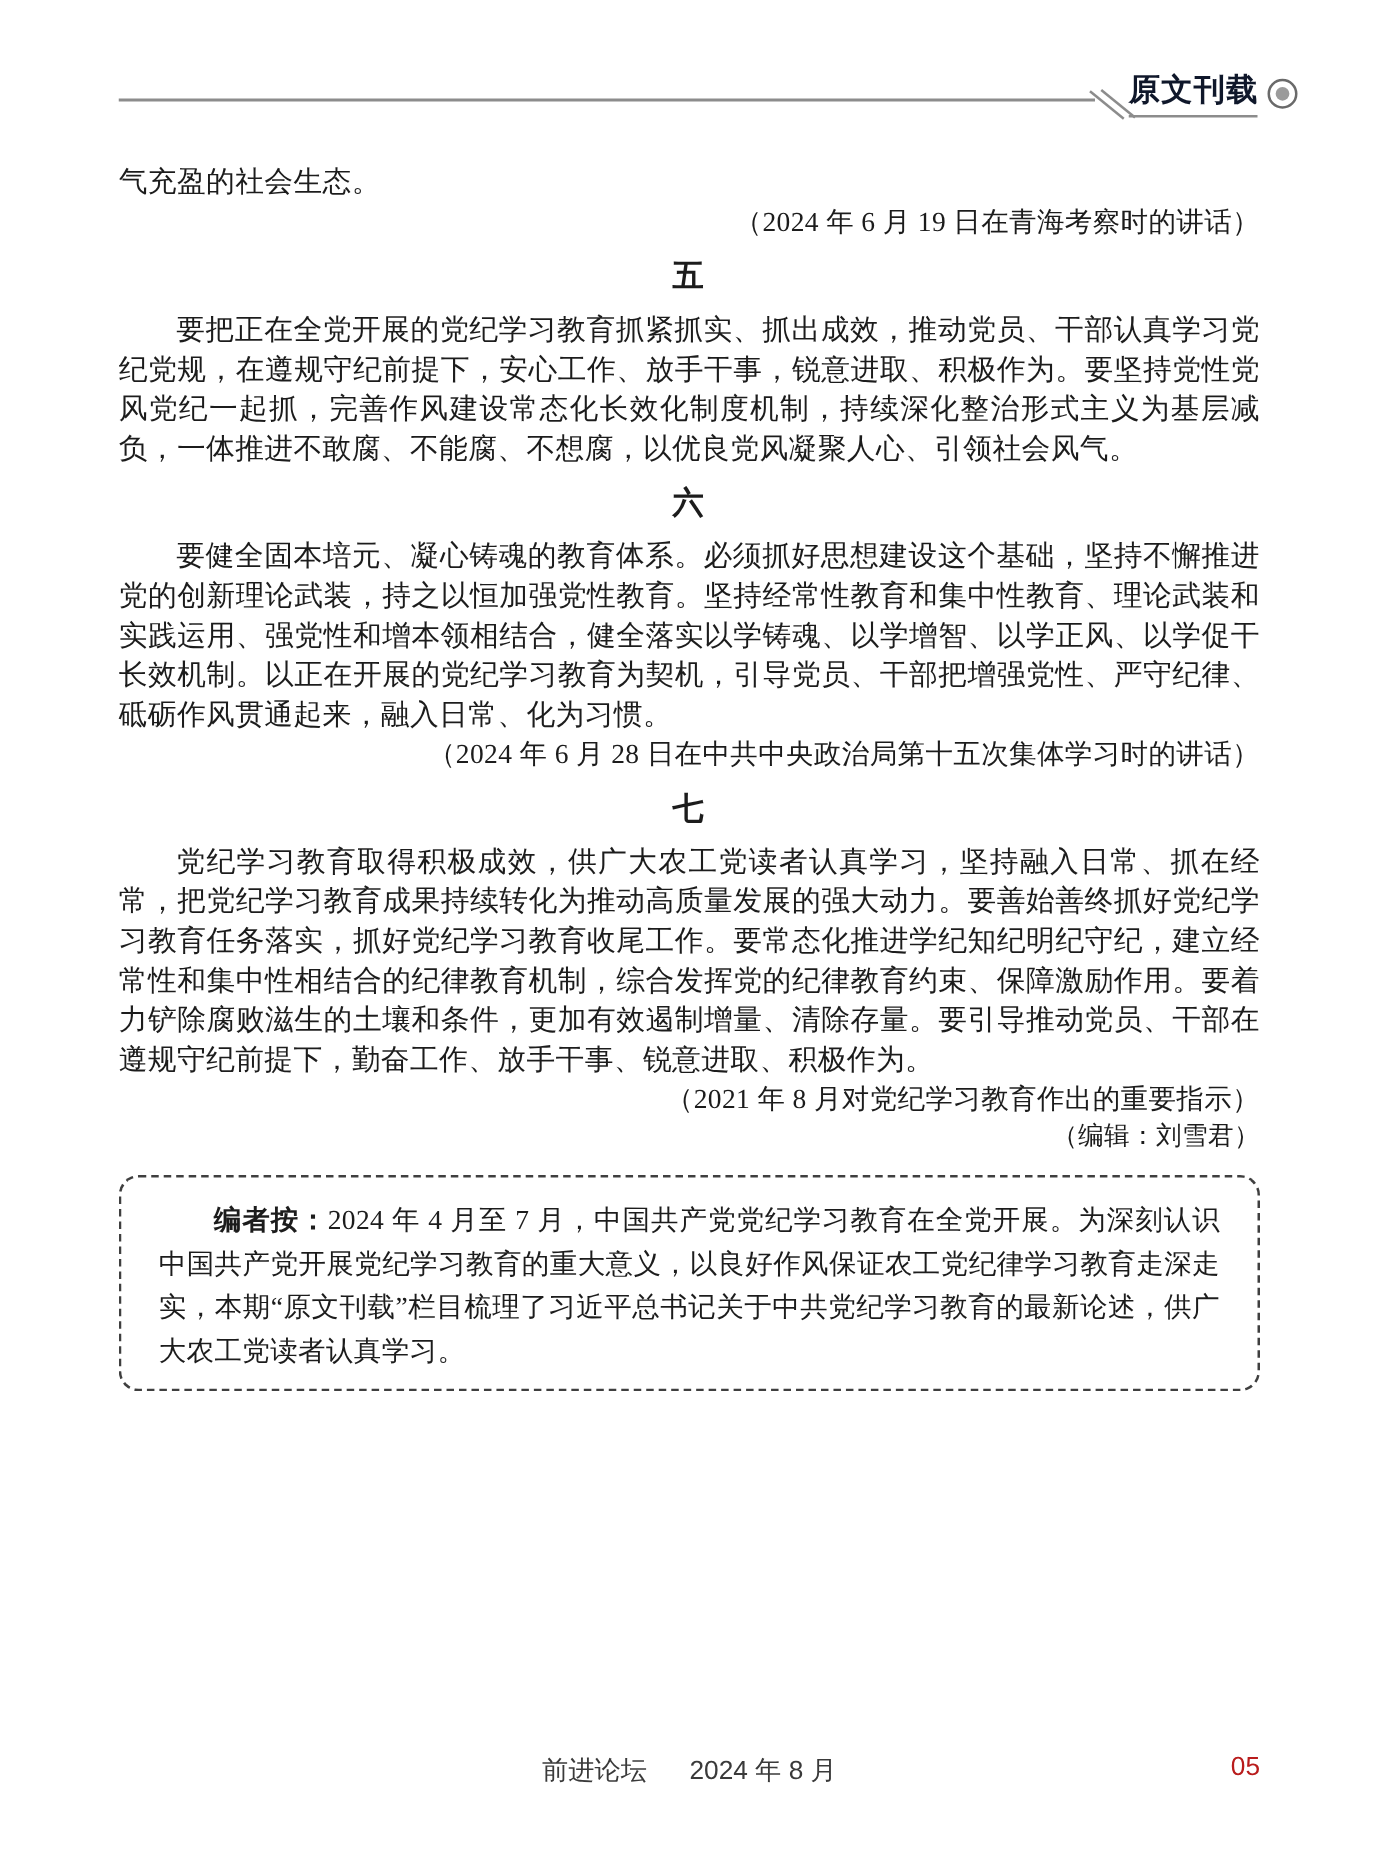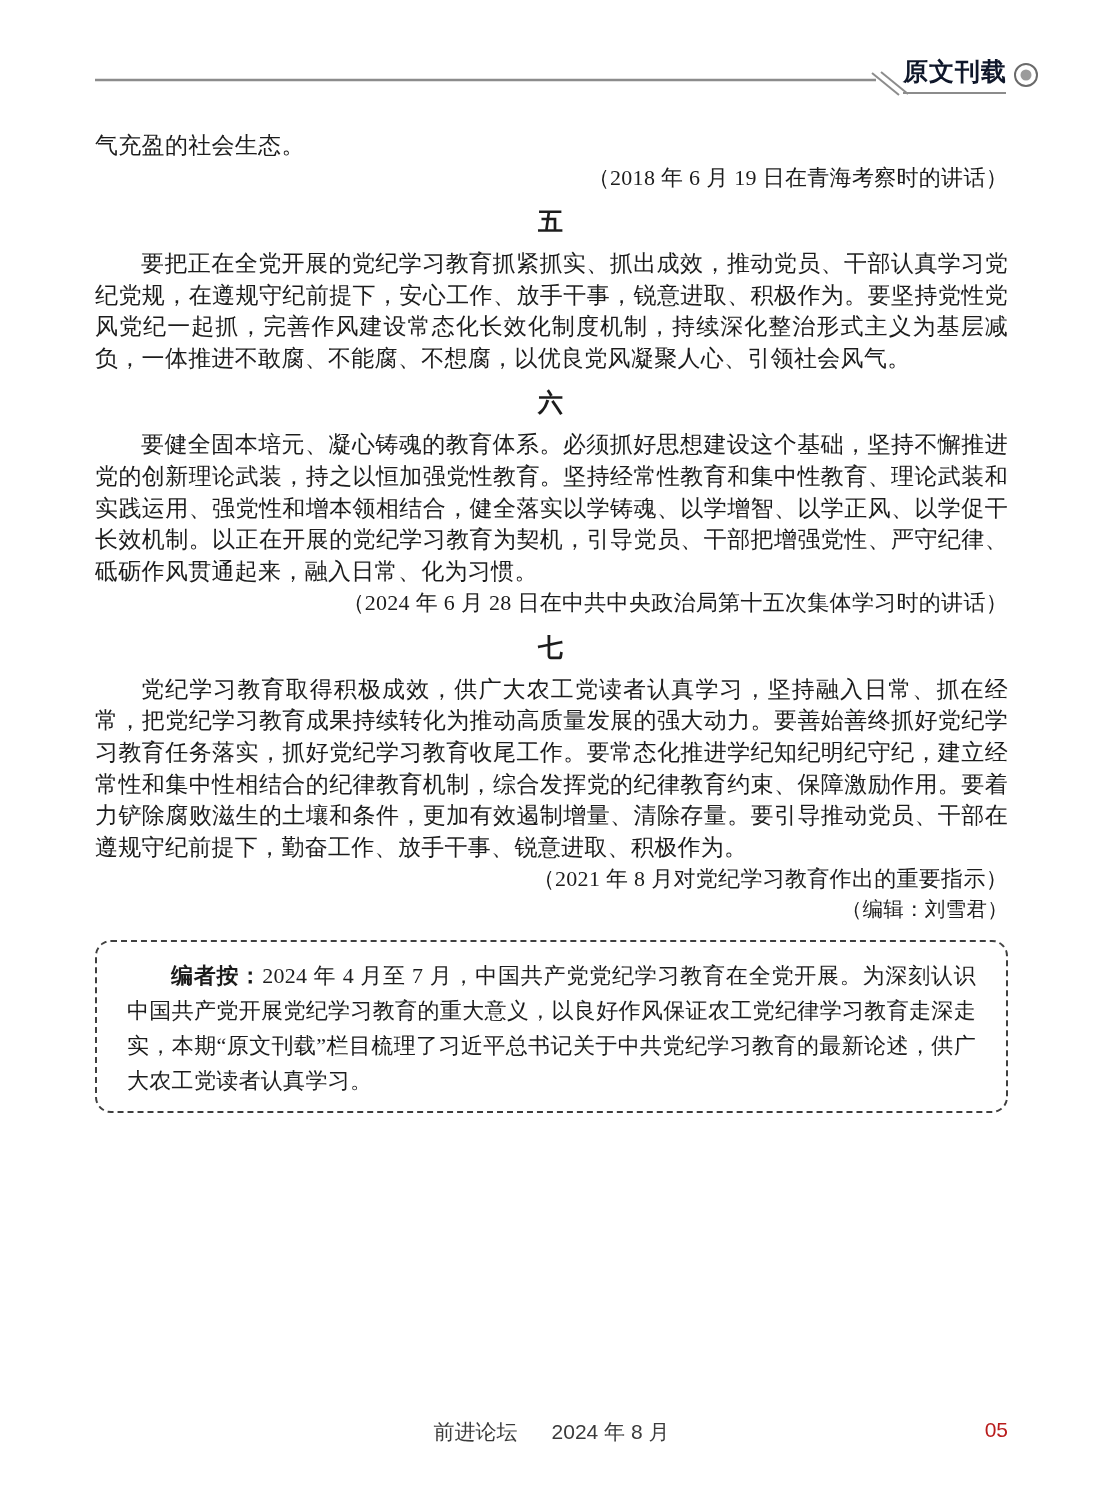--- a/index.html
+++ b/index.html
@@ -43,21 +43,21 @@
   .note-box p {
     font-size:22px; line-height:35px; letter-spacing:0.3px;
     text-align:justify; text-indent:2em; margin:0;
   }
   .note-label { font-family:"Liberation Sans","DejaVu Sans",sans-serif; font-weight:bold; }
 
   
   .footer {
     position:absolute; top:1402px; left:95px; width:913px;
     font-family:"Liberation Sans","DejaVu Sans",sans-serif;
-    font-size:21px; color:#3a3a3a; text-align:center;margin-top:16px;
+    font-size:21px; color:#3a3a3a; text-align:center;
   }
   .footer .issue { margin-left:34px; }
   .footer .pagenum { position:absolute; right:0; top:0; color:#b91c1c; }
 </style>
 </head>
 <body>
 
 <div class="page">
 
   <div class="header">
@@ -70,21 +70,21 @@
     <span class="header-title">原文刊载</span>
     <svg class="header-icon" width="26" height="26" viewBox="0 0 26 26">
       <circle cx="13" cy="13" r="11" fill="none" stroke="#6a6a6a" stroke-width="2"></circle>
       <circle cx="13" cy="13" r="5.5" fill="#9b9b9b"></circle>
     </svg>
   </div>
 
   <div class="main">
 
     <p class="cont">气充盈的社会生态。</p>
-    <p class="attr">（2018 年 6 月 19 日在青海考察时的讲话）</p>
+    <p class="attr">（2024 年 6 月 19 日在青海考察时的讲话）</p>
 
     <h2 class="sec">五</h2>
     <p class="bodyp">要把正在全党开展的党纪学习教育抓紧抓实、抓出成效，推动党员、干部认真学习党纪党规，在遵规守纪前提下，安心工作、放手干事，锐意进取、积极作为。要坚持党性党风党纪一起抓，完善作风建设常态化长效化制度机制，持续深化整治形式主义为基层减负，一体推进不敢腐、不能腐、不想腐，以优良党风凝聚人心、引领社会风气。</p>
 
     <h2 class="sec">六</h2>
     <p class="bodyp">要健全固本培元、凝心铸魂的教育体系。必须抓好思想建设这个基础，坚持不懈推进党的创新理论武装，持之以恒加强党性教育。坚持经常性教育和集中性教育、理论武装和实践运用、强党性和增本领相结合，健全落实以学铸魂、以学增智、以学正风、以学促干长效机制。以正在开展的党纪学习教育为契机，引导党员、干部把增强党性、严守纪律、砥砺作风贯通起来，融入日常、化为习惯。</p>
     <p class="attr">（2024 年 6 月 28 日在中共中央政治局第十五次集体学习时的讲话）</p>
 
     <h2 class="sec">七</h2>
     <p class="bodyp">党纪学习教育取得积极成效，供广大农工党读者认真学习，坚持融入日常、抓在经常，把党纪学习教育成果持续转化为推动高质量发展的强大动力。要善始善终抓好党纪学习教育任务落实，抓好党纪学习教育收尾工作。要常态化推进学纪知纪明纪守纪，建立经常性和集中性相结合的纪律教育机制，综合发挥党的纪律教育约束、保障激励作用。要着力铲除腐败滋生的土壤和条件，更加有效遏制增量、清除存量。要引导推动党员、干部在遵规守纪前提下，勤奋工作、放手干事、锐意进取、积极作为。</p>

